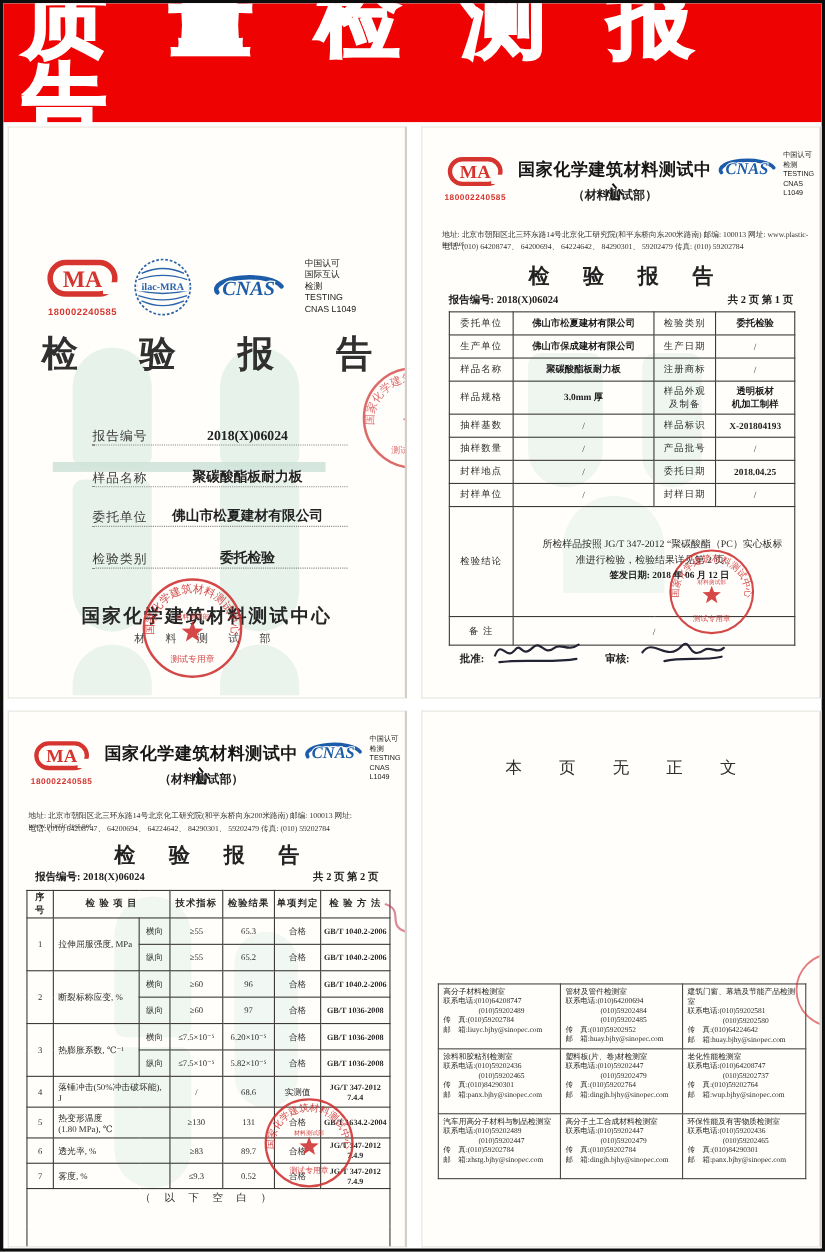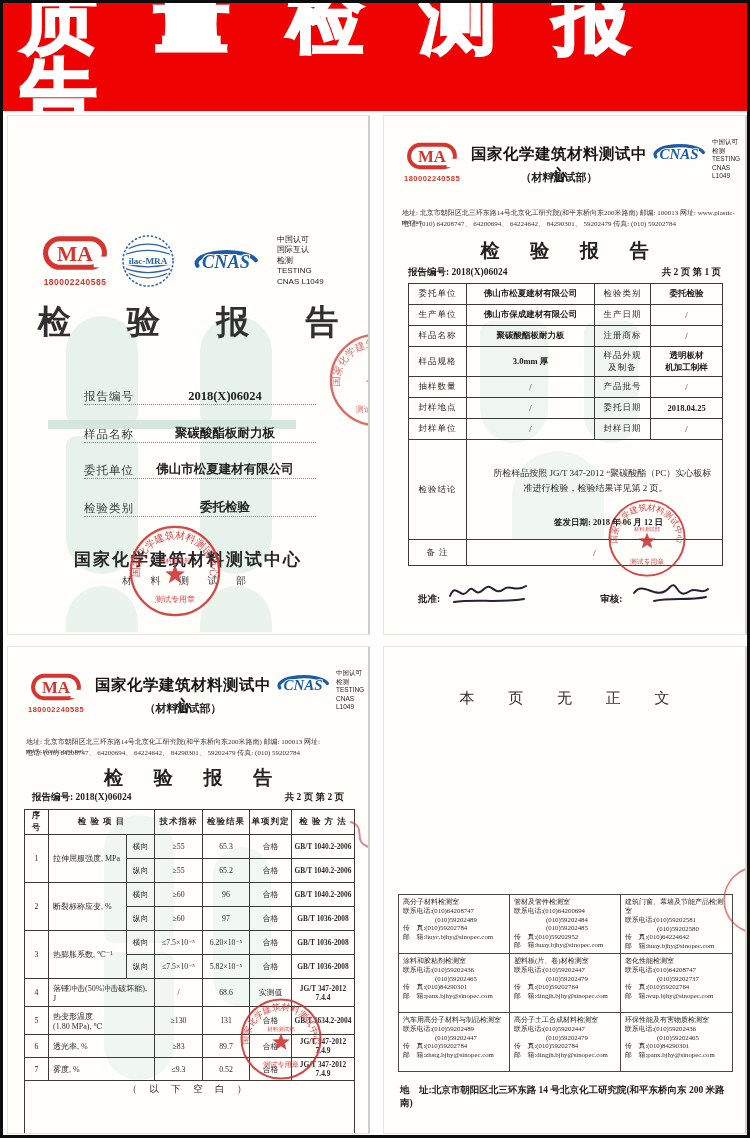--- a/index.html
+++ b/index.html
@@ -73,21 +73,21 @@
   #info-table{position:absolute;left:24px;top:167px;width:314px;border-collapse:collapse;table-layout:fixed;font-size:8.5px;background:transparent;}
   #info-table th,#info-table td{border:1px solid #3d3b38;text-align:center;vertical-align:middle;padding:1px 2px;white-space:pre-line;font-weight:normal;}
   #info-table tr{height:21px;}
   #info-table tr:nth-child(4){height:30px;}
   #info-table tr.conclusion-row{height:100px;}
   #info-table tr.note-row{height:26px;margin-top:44px;}
   #info-table td.strong{font-weight:bold;color:#1c1c1c;}
   #info-table th.lbl{letter-spacing:1px;color:#2a2a2a;}
   #info-table td.conc{text-align:center;vertical-align:top;padding:26px 10px 4px 12px;font-size:9px;line-height:15px;text-indent:1.5em;}
   .issue-date{position:absolute;left:170px;top:401px;font-size:8.5px;font-weight:bold;color:#1c1c1c;z-index:3;}
-  .p2-sign{position:absolute;left:34px;top:462px;display:flex;gap:70px;align-items:flex-end;}
+  .p2-sign{position:absolute;left:34px;top:462px;display:flex;gap:20px;align-items:flex-end;}
   .sign-item{display:flex;align-items:flex-end;gap:4px;font-size:9.5px;font-weight:bold;color:#222;}
   .sig path{stroke:#232335;stroke-width:2;fill:none;stroke-linecap:round;}
   
   #test-table{position:absolute;left:16px;top:162px;width:330px;border-collapse:collapse;table-layout:fixed;font-size:7.8px;background:transparent;}
   #test-table th,#test-table td{border:1px solid #3d3b38;text-align:center;vertical-align:middle;padding:0 1px;}
   #test-table thead tr{height:22px;} #test-table th{font-size:8.5px;font-weight:bold;letter-spacing:1px;}
   #test-table tr.sub{height:24px;} #test-table tr.single{height:23px;} #test-table tr.single.tall{height:28px;}
   #test-table td.item{text-align:left;padding-left:4px;font-size:8px;}
   #test-table td.met{font-size:7.4px;font-weight:bold;}
   #test-table tr.blank{height:34px;} #test-table tr.blank td{vertical-align:top;letter-spacing:5px;font-size:9.5px;padding-top:2px;border-bottom:none;}
@@ -261,20 +261,26 @@
           </tr>
           <tr>
             <th class="lbl">样品规格</th>
             <td class="val strong">3.0mm 厚</td>
             <th class="lbl">样品外观
 及制备</th>
             <td class="val strong">透明板材
 机加工制样</td>
           </tr>
           <tr>
+            <th class="lbl">抽样基数</th>
+            <td class="val">/</td>
+            <th class="lbl">样品标识</th>
+            <td class="val strong">X-201804193</td>
+          </tr>
+          <tr>
             <th class="lbl">抽样数量</th>
             <td class="val">/</td>
             <th class="lbl">产品批号</th>
             <td class="val">/</td>
           </tr>
           <tr>
             <th class="lbl">封样地点</th>
             <td class="val">/</td>
             <th class="lbl">委托日期</th>
             <td class="val strong">2018.04.25</td>
@@ -565,21 +571,20 @@
               <div class="lab-name">环保性能及有害物质检测室</div>
               <div class="lab-line">联系电话:(010)59202436</div>
               <div class="lab-line indent">(010)59202465</div>
               <div class="lab-line">传　真:(010)84290301</div>
               <div class="lab-line">邮　箱:panx.bjhy@sinopec.com</div>
             </td>
           </tr>
         </tbody>
     </table>
 
-    <div class="p4-addr1">地　址:北京市朝阳区北三环东路 14 号北京化工研究院(和平东桥向东 200 米路南)</div>
 
     <svg id="p4-stamp-partial" class="stamp" viewBox="0 0 100 100">
       <circle cx="50" cy="50" r="47"></circle>
       <polygon points="50,43 52.7,50.28 60.46,50.6 54.37,55.42 56.47,62.9 50,58.6 43.53,62.9 45.63,55.42 39.54,50.6 47.3,50.28"></polygon>
     </svg>
   </div>
 
 </div>
 
 </body></html>

